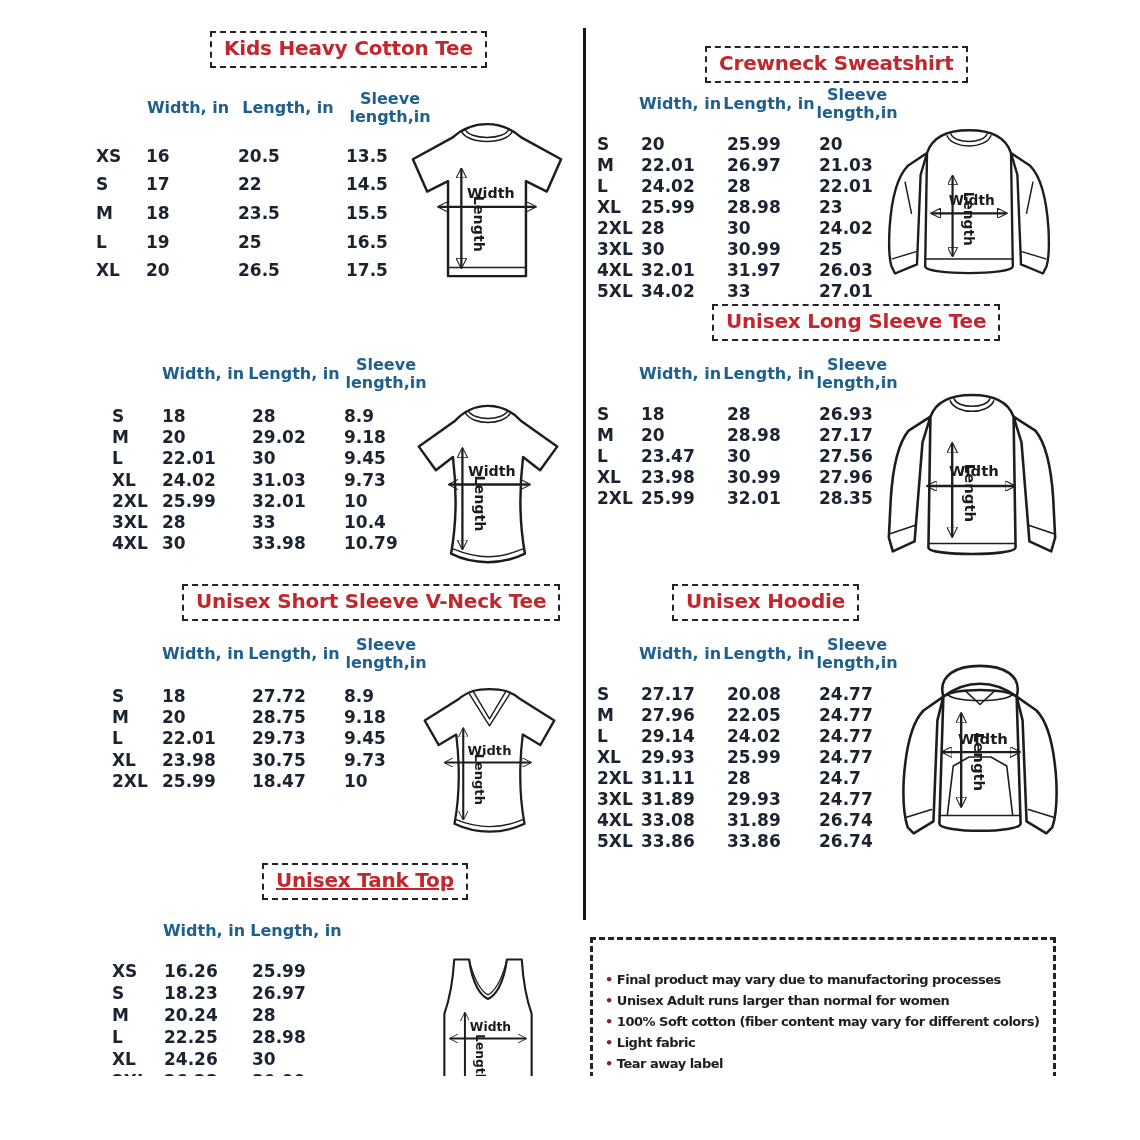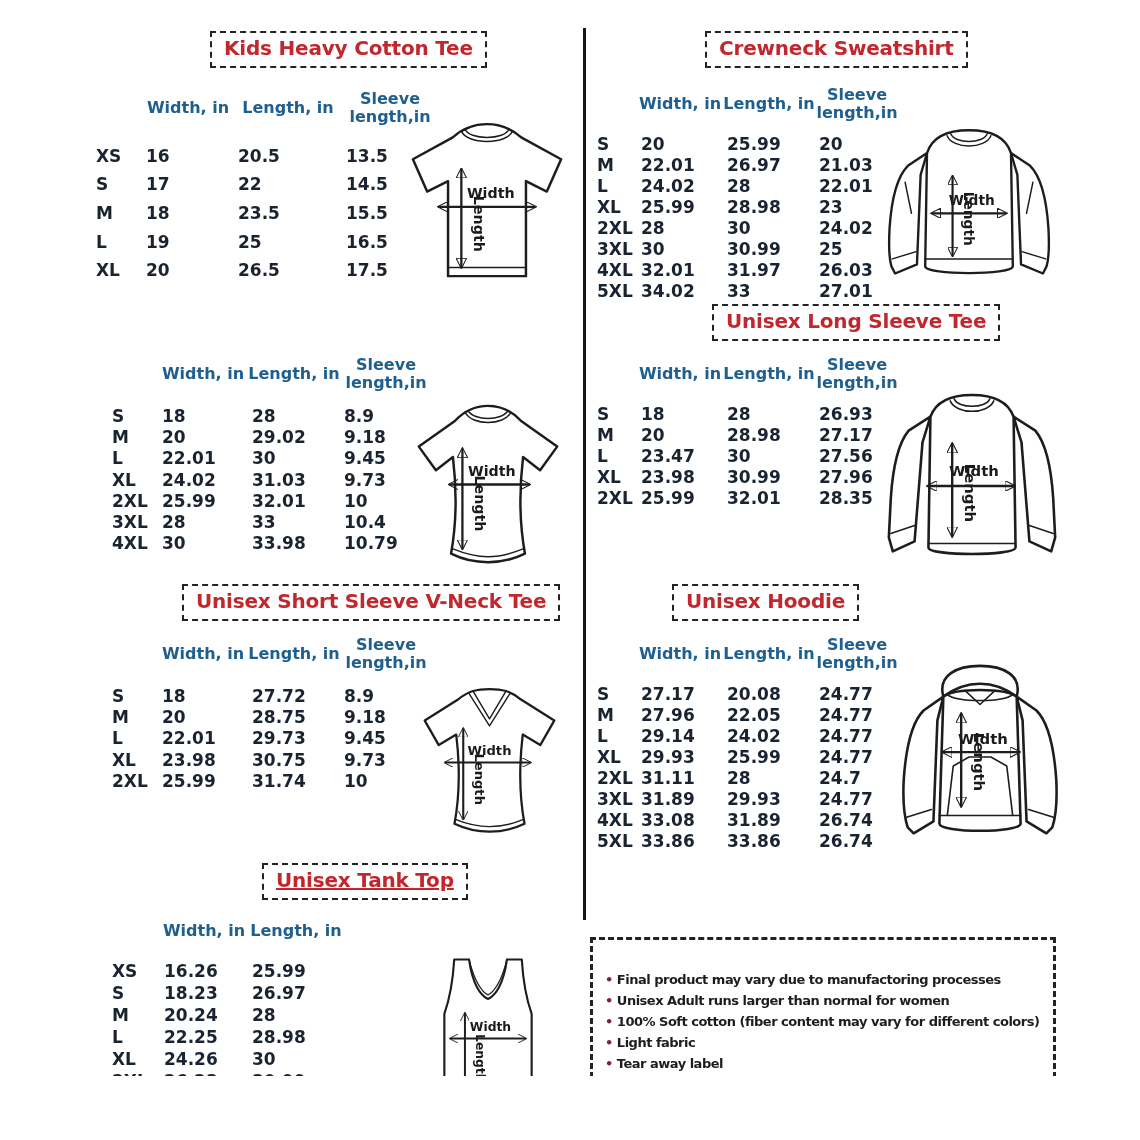--- a/index.html
+++ b/index.html
@@ -50,21 +50,21 @@
 </head>
 <body>
 
 <div class="page">
 
   <div class="divider"></div>
 
   <div class="titlebox" style="left:210px;top:31px;">Kids Heavy Cotton Tee</div>
   <div class="titlebox" style="left:182px;top:584px;">Unisex Short Sleeve V-Neck Tee</div>
   <div class="titlebox" style="left:262px;top:863px;text-decoration:underline;">Unisex Tank Top</div>
-  <div class="titlebox" style="left:705px;top:31px;">Crewneck Sweatshirt</div>
+  <div class="titlebox" style="left:705px;top:46px;">Crewneck Sweatshirt</div>
   <div class="titlebox" style="left:712px;top:304px;">Unisex Long Sleeve Tee</div>
   <div class="titlebox" style="left:672px;top:584px;">Unisex Hoodie</div>
 
   <section class="tbl" style="left:96px;top:86px;--cols:46px 92px 108px 96px;--rowh:28.6px;--gap:12px;">
     <div class="hdr">
         <span></span>
         <span class="hcell">Width, in</span>
         <span class="hcell">Length, in</span>
         <span class="hcell">Sleeve length,in</span>
       </div>
@@ -183,21 +183,21 @@
         </div>
         <div class="row">
           <span class="size">XL</span>
           <span class="val">23.98</span>
           <span class="val">30.75</span>
           <span class="val">9.73</span>
         </div>
         <div class="row">
           <span class="size">2XL</span>
           <span class="val">25.99</span>
-          <span class="val">31.74</span>
+          <span class="val">18.47</span>
           <span class="val">10</span>
         </div>
       </div>
   </section>
 
   <section class="tbl" style="left:112px;top:916px;--cols:48px 88px 96px;--rowh:22px;--hdrh:30px;--gap:14px;">
     <div class="hdr">
         <span></span>
         <span class="hcell">Width, in</span>
         <span class="hcell">Length, in</span>

